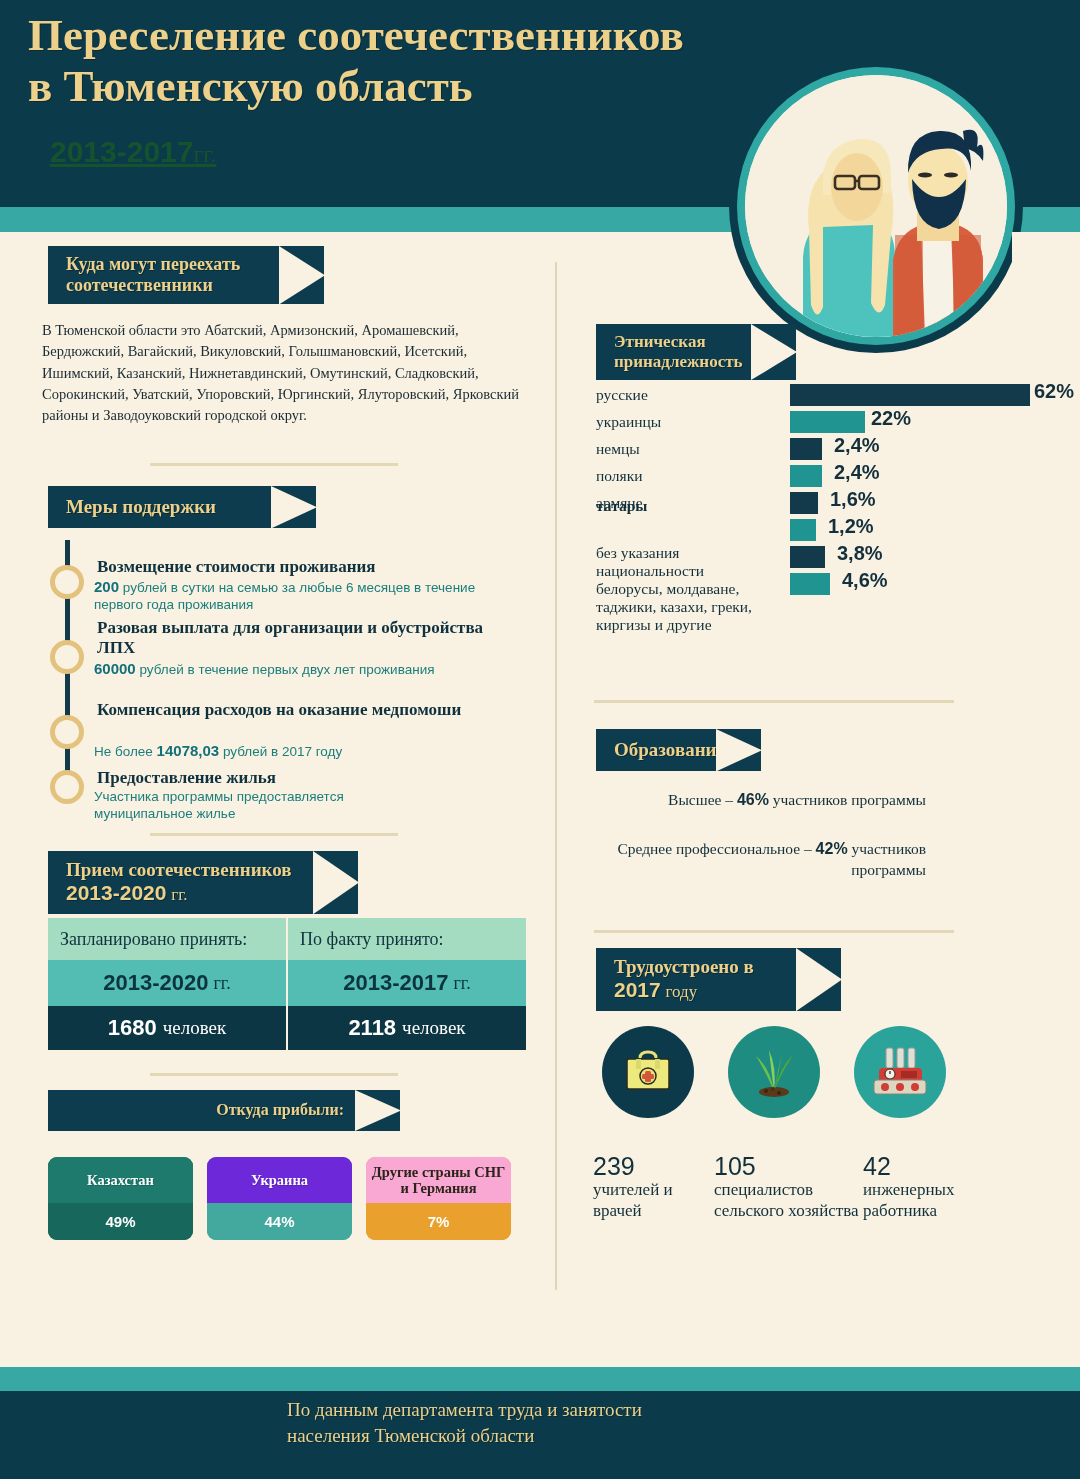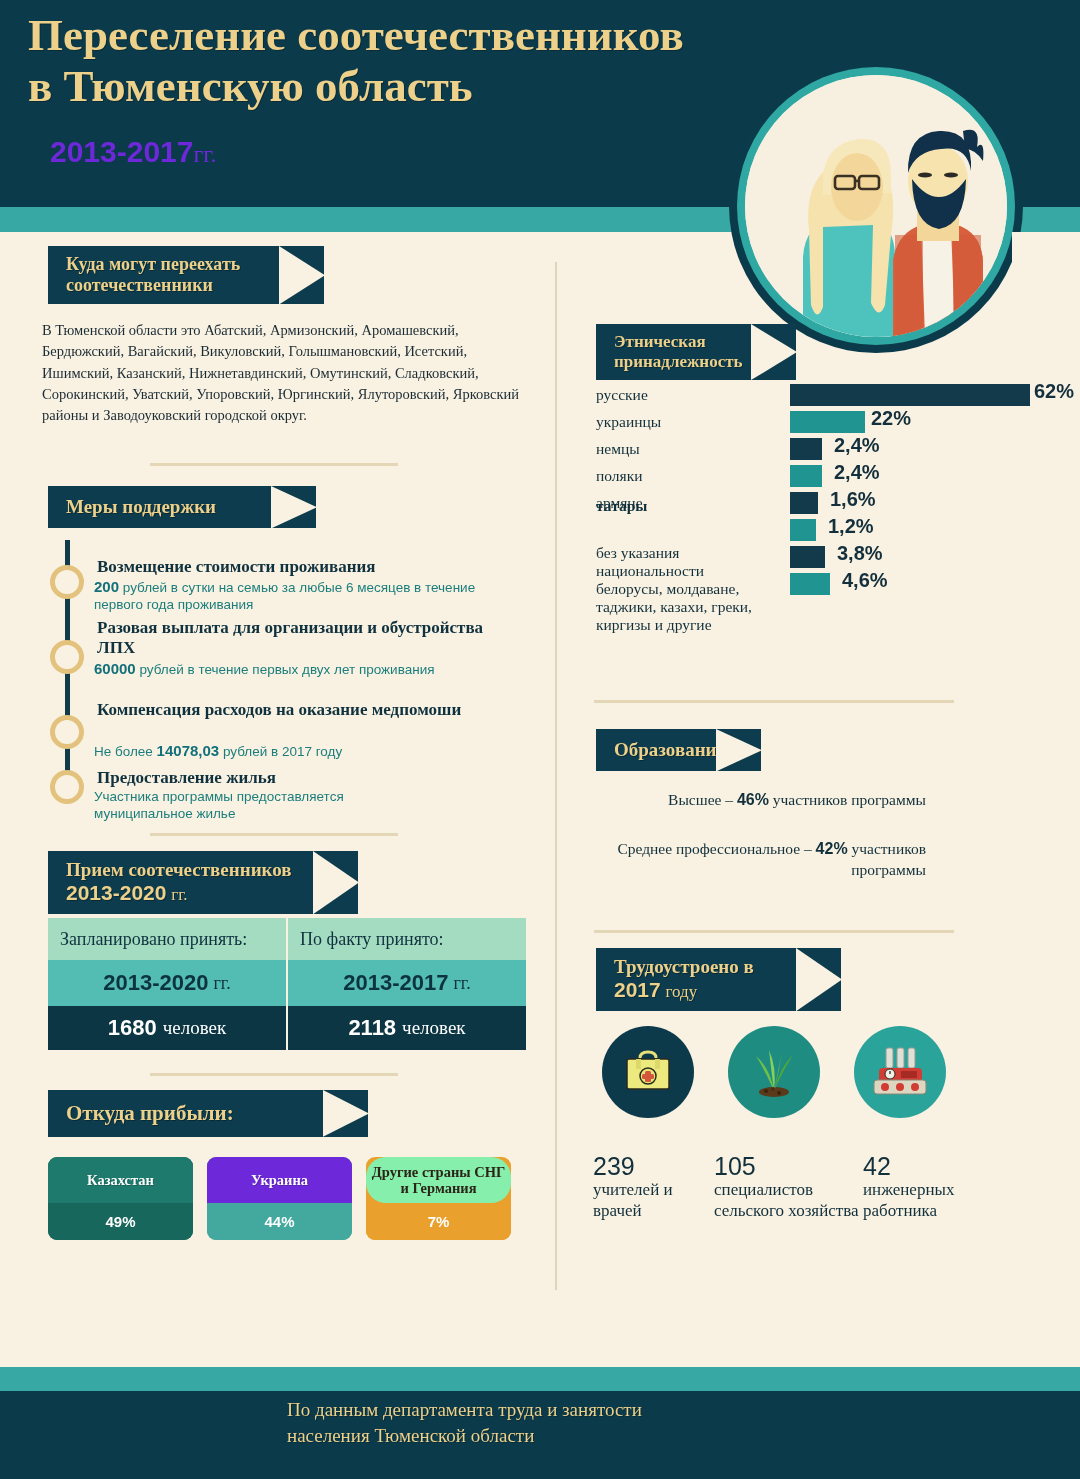--- a/index.html
+++ b/index.html
@@ -23,22 +23,23 @@
   }
   .title {
     position: absolute; left: 28px; top: 10px; width: 760px;
     color: #edd08a; font-size: 45px; line-height: 1.14;
     font-family: "Liberation Serif", serif; font-weight: bold;
     letter-spacing: 0px;
     text-shadow: 1px 1px 0 rgba(0,0,0,.25);
   }
   .subtitle {
     position: absolute; left: 50px; top: 135px;
-    color: #6d28d9; font-size: 30px; font-weight: bold;
+    color: #14532d; font-size: 30px; font-weight: bold;
     font-family: "Liberation Sans", sans-serif;
+    text-decoration: underline;
   }
   .subtitle .gg {
     font-family: "Liberation Serif", serif; font-size: 24px; font-weight: normal;
   }
 
   
   .portrait-wrap { position: absolute; left: 745px; top: 75px; width: 262px; height: 262px; }
   .portrait-ring2 {
     position: absolute; left: -16px; top: -16px; width: 294px; height: 294px;
     border-radius: 50%; background: #0b3a4a;
@@ -299,34 +300,34 @@
           <span class="gg">гг.</span>
       </div>
       <div class="rec-bot">
         <span>2118</span>
           <span class="lbl">человек</span>
       </div>
     </div>
 
     <div class="hr-gold" style="left:150px; top:1073px; width:248px;"></div>
 
-    <div class="banner" style="left:48px; top:1090px; width:320px; font-size:21px; padding-top:11px; padding-bottom:11px;">
+    <div class="banner" style="left:48px; top:1090px; width:352px; font-size:16px; padding-top:11px; padding-bottom:11px;text-align:right;">
       <span>Откуда прибыли:</span>
     </div>
 
     <div class="origin-card" style="left:48px; top:1157px; background:#17675c;">
       <div class="origin-top" style="background:#1e7a6c;">Казахстан</div>
       <div class="origin-bot" style="background:#17675c;">49%</div>
     </div>
     <div class="origin-card" style="left:207px; top:1157px; background:#43a99f;">
       <div class="origin-top" style="background:#6d28d9;">Украина</div>
       <div class="origin-bot" style="background:#43a99f;">44%</div>
     </div>
     <div class="origin-card" style="left:366px; top:1157px; background:#e9a02c;">
-      <div class="origin-top" style="background:#86efac; color:#2c2418; text-shadow:none;border-radius:20px;">Другие страны СНГ и Германия</div>
+      <div class="origin-top" style="background:#f9a8d4; color:#2c2418; text-shadow:none;">Другие страны СНГ и Германия</div>
       <div class="origin-bot" style="background:#e9a02c;">7%</div>
     </div>
   </div>
 
   <div class="vdiv"></div>
 
   <div class="right">
 
     <div class="banner" style="left:40px; top:324px; width:200px; font-size:17px;">
       <div>Этническая</div>

